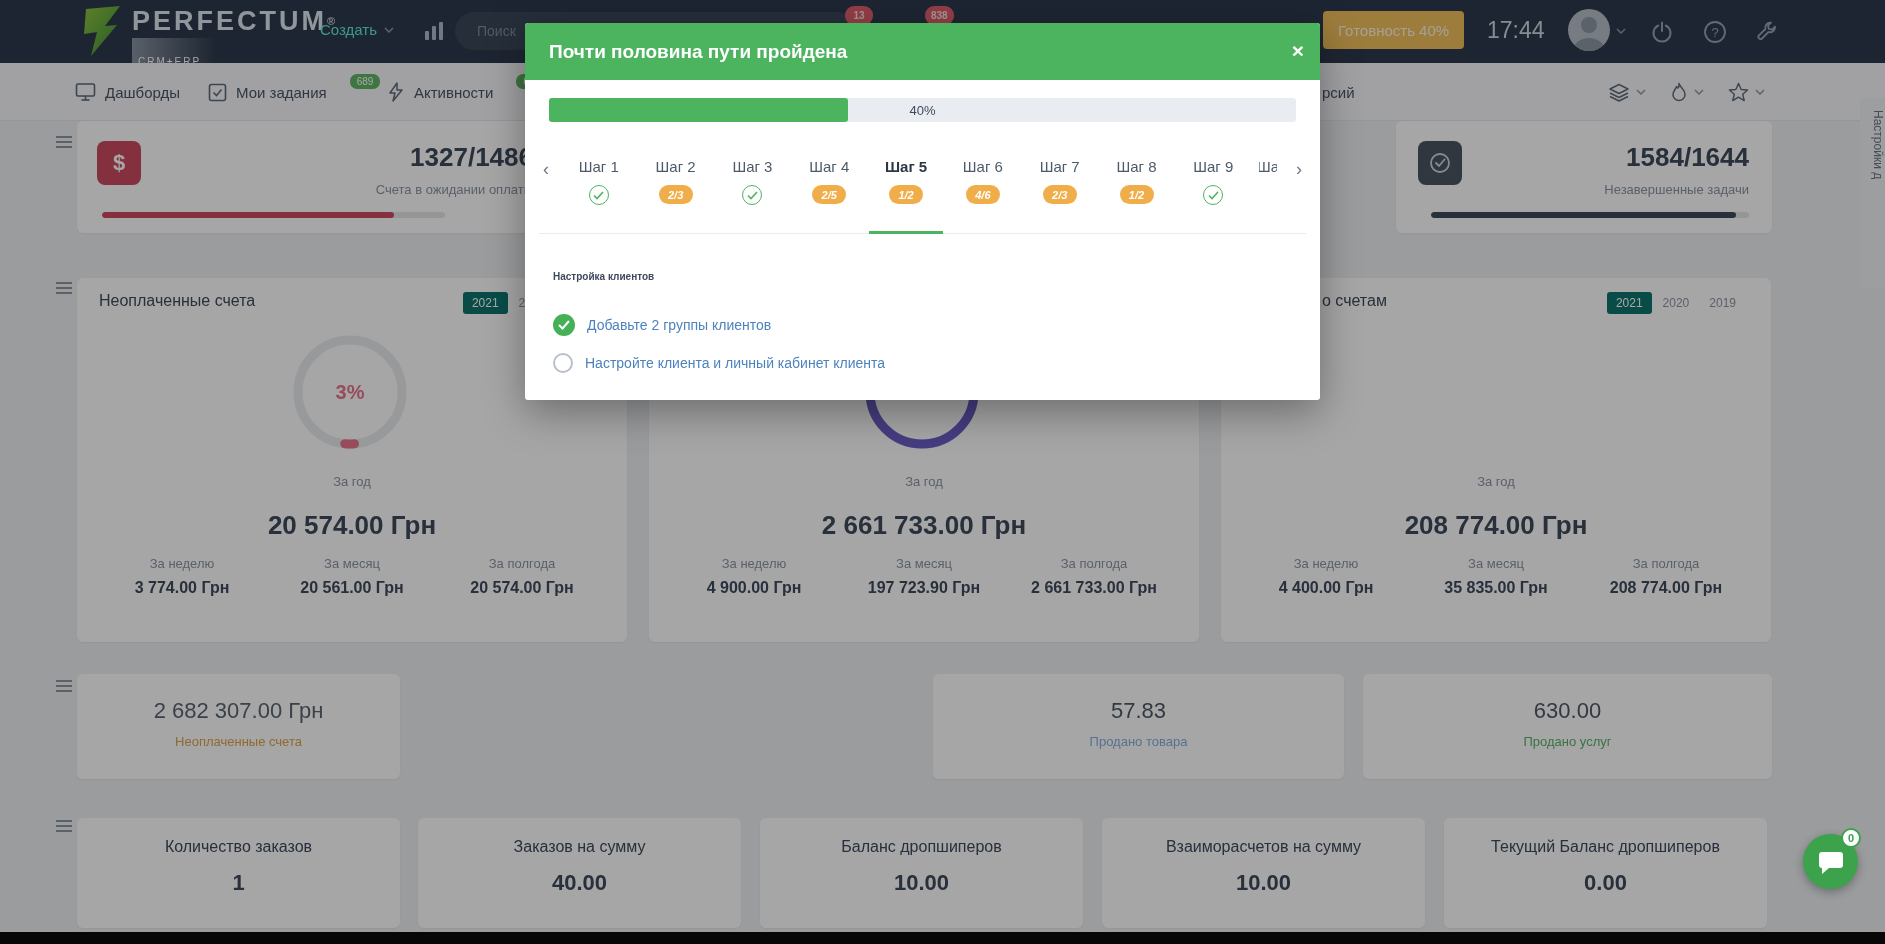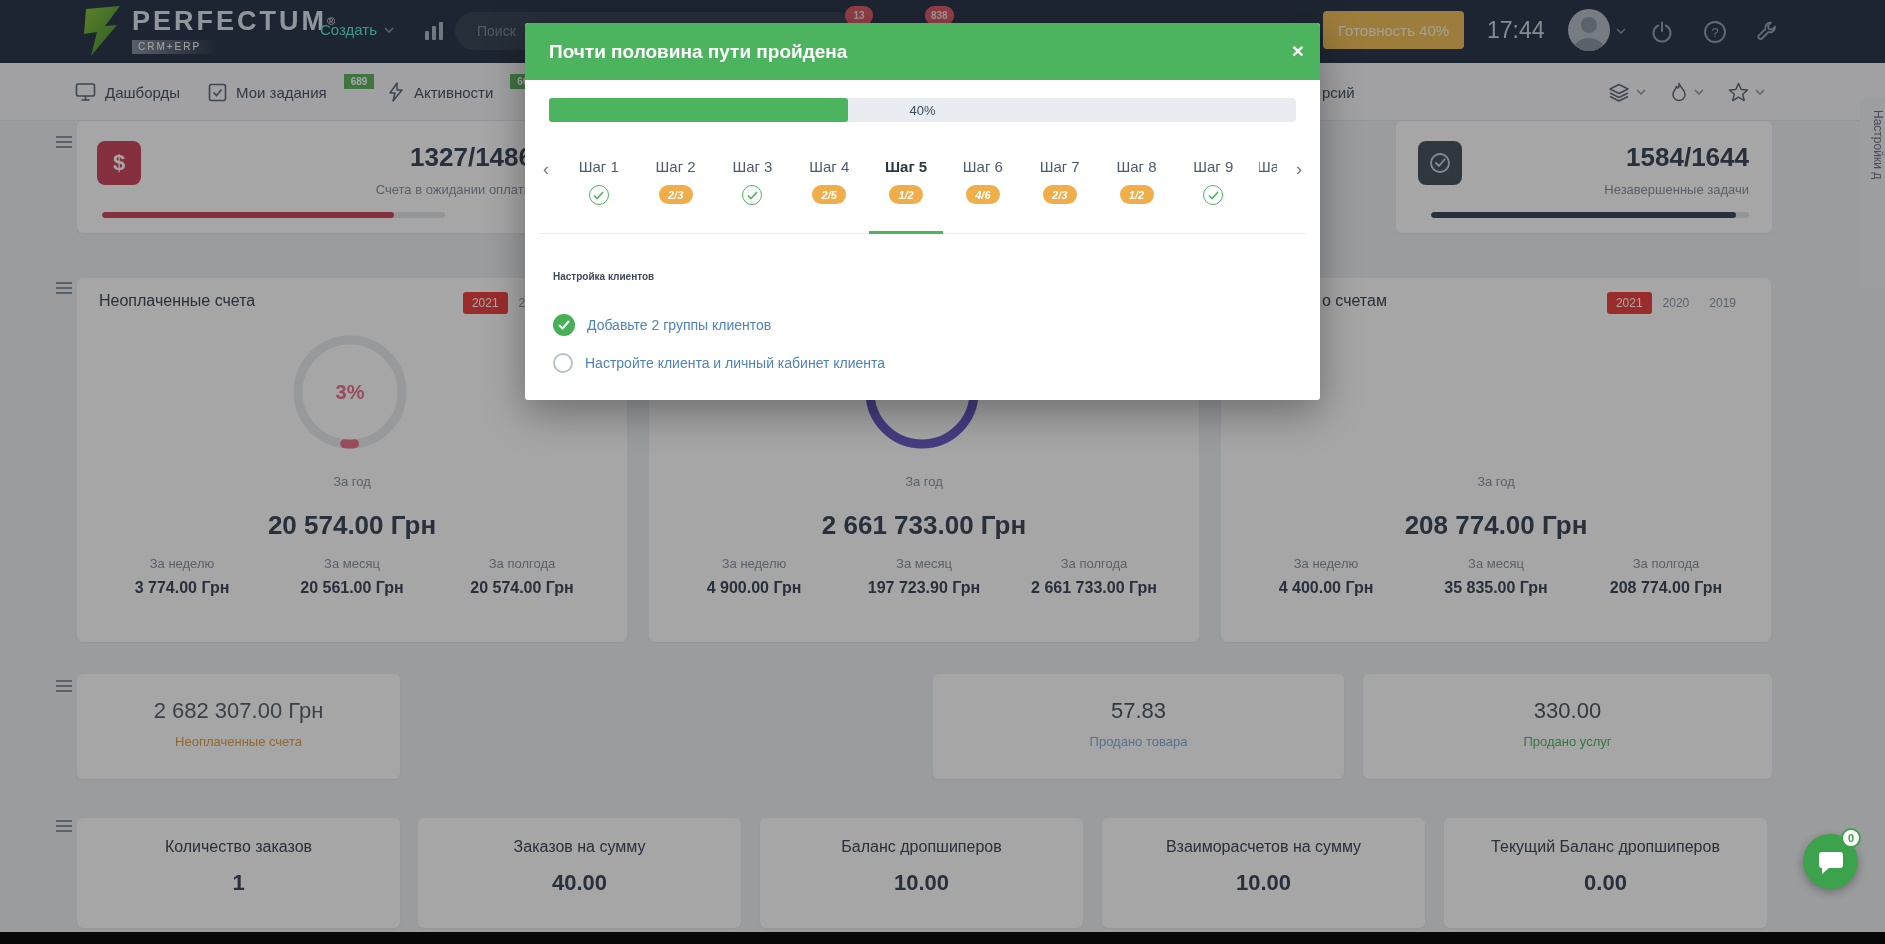--- a/index.html
+++ b/index.html
@@ -6,21 +6,21 @@
   html,body { width:1885px; height:944px; overflow:hidden; background:#eef0f3;
     font-family:"Liberation Sans", sans-serif; }
   .abs { position:absolute; }
   #page { position:absolute; inset:0; }
 
   
   .topnav { position:absolute; left:0; top:0; width:1885px; height:63px; background:#2e3a4d; }
   .brand-wrap { position:absolute; left:84px; top:6px; display:flex; gap:10px; align-items:flex-start; }
   .brand-text { color:#dfe6ee; font-size:27px; font-weight:bold; letter-spacing:3px; line-height:30px; }
   .brand-reg { font-size:11px; vertical-align:top; color:#c7d0da; }
-  .brand-sub { display:inline-block; margin-top:2px; padding:1px 14px 2px 6px; font-size:10px; letter-spacing:2px;
+  .brand-sub { display:inline-block; margin-top:2px; padding:18px 14px 2px 6px; font-size:10px; letter-spacing:2px;
     color:#fff; background:linear-gradient(90deg,#8a94a2,rgba(138,148,162,0)); }
   .nav-create { position:absolute; left:320px; top:21px; color:#5eead4; font-size:15px; display:flex; gap:7px; align-items:center; cursor:pointer; }
   .nav-chart { position:absolute; left:424px; top:22px; color:#aeb8c6; }
   .search-pill { position:absolute; left:455px; top:12px; width:400px; height:38px; background:#3b4759; border-radius:20px; }
   .search-pill input { width:100%; height:100%; background:transparent; border:0; outline:none;
     color:#c3ccd8; font-size:14px; padding:0 22px; font-family:inherit; }
   .search-pill input::placeholder { color:#7e8a9b; }
   .notif-badge { position:absolute; top:6px; min-width:28px; height:19px; border-radius:9px; background:#e2606c;
     color:#fbe3e6; font-size:10px; font-weight:bold; display:flex; align-items:center; justify-content:center; padding:0 6px; }
   .readiness-btn { position:absolute; left:1323px; top:11px; height:38px; background:#f2c05c; border:0; border-radius:4px;
@@ -28,38 +28,38 @@
   .nav-time { position:absolute; left:1487px; top:17px; color:#cfd6e0; font-size:23px; }
   .avatar { position:absolute; left:1568px; top:9px; width:42px; height:42px; border-radius:50%; background:#b7bfc9; overflow:hidden; }
   .nav-ic { position:absolute; top:20px; color:#98a3b3; cursor:pointer; }
   .chev { color:#8d98a8; }
 
   
   .subnav { position:absolute; left:0; top:63px; width:1885px; height:58px; background:#f7f8fa; border-bottom:1px solid #e3e6ea; }
   .subnav-item { position:absolute; top:0; height:58px; display:flex; align-items:center; gap:9px;
     color:#4a5568; font-size:15px; cursor:pointer; }
   .subnav-badge { display:inline-block; transform:translateY(-11px); background:#61b465; color:#fff;
-    font-size:10px; font-weight:bold; border-radius:0; padding:2px 7px; margin-left:8px; }
+    font-size:10px; font-weight:normal; border-radius:7px; padding:2px 7px; margin-left:14px; }
   .subnav-ic { color:#5d6a7c; }
 
   
   .card { position:absolute; background:#fff; border-radius:6px; box-shadow:0 1px 2px rgba(40,50,70,.06); }
   .drag-handle { position:absolute; width:16px; height:12px; cursor:grab;
     background:repeating-linear-gradient(#8d95a2 0 2px, transparent 2px 5px); }
   .icon-badge { position:absolute; width:44px; height:44px; border-radius:8px; display:flex; align-items:center; justify-content:center;
     color:#fff; font-size:22px; font-weight:bold; }
   .stat-num { position:absolute; font-size:26px; font-weight:bold; color:#3e4a5c; text-align:right; }
   .stat-label { position:absolute; font-size:13px; color:#8b94a3; text-align:right; }
   .bar-track { position:absolute; height:6px; border-radius:3px; background:#e3e6ea; overflow:hidden; }
   .bar-fill { height:100%; border-radius:3px; }
 
   .card-title { position:absolute; font-size:16px; color:#3e4a5c; }
   .year-tabs { position:absolute; display:flex; gap:2px; }
   .year-tab { font-size:12px; padding:4px 9px; border-radius:3px; color:#8b94a3; cursor:pointer; }
-  .year-tab.active { background:#ef4444; color:#fff; }
+  .year-tab.active { background:#0f766e; color:#fff; }
   .donut-wrap { position:absolute; width:120px; height:120px; }
   .donut-pct { position:absolute; inset:0; display:flex; align-items:center; justify-content:center; font-size:20px; font-weight:bold; }
   .period-label { position:absolute; width:100%; text-align:center; font-size:13px; color:#8b94a3; }
   .total-value { position:absolute; width:100%; text-align:center; font-size:26px; font-weight:bold; color:#3e4a5c; }
   .col-row { position:absolute; left:20px; right:20px; display:flex; }
   .col { flex:1; text-align:center; }
   .col .c-label { font-size:13px; color:#8b94a3; }
   .col .c-value { font-size:16px; font-weight:bold; color:#3e4a5c; margin-top:8px; }
 
   .sum-value { position:absolute; width:100%; text-align:center; font-size:22px; font-weight:500; color:#4e5867; }
@@ -365,21 +365,21 @@
 
   <div class="card" style="left:77px; top:674px; width:323px; height:105px;">
     <div class="sum-value" style="top:24px; color:#5b6571;">2 682 307.00 Грн</div>
     <div class="sum-label" style="top:60px; color:#dca24d;">Неоплаченные счета</div>
   </div>
   <div class="card" style="left:933px; top:674px; width:411px; height:105px;">
     <div class="sum-value" style="top:24px;">57.83</div>
     <div class="sum-label" style="top:60px; color:#86aede;">Продано товара</div>
   </div>
   <div class="card" style="left:1363px; top:674px; width:409px; height:105px;">
-    <div class="sum-value" style="top:24px;">330.00</div>
+    <div class="sum-value" style="top:24px;">630.00</div>
     <div class="sum-label" style="top:60px; color:#58b368;">Продано услуг</div>
   </div>
 
   <span class="drag-handle" style="left:56px; top:820px;"></span>
 
   <div class="card" style="left:77px; top:818px; width:323px; height:110px;">
     <div class="bt-title" style="top:20px;">Количество заказов</div>
     <div class="bt-value" style="top:52px;">1</div>
   </div>
   <div class="card" style="left:418px; top:818px; width:323px; height:110px;">

